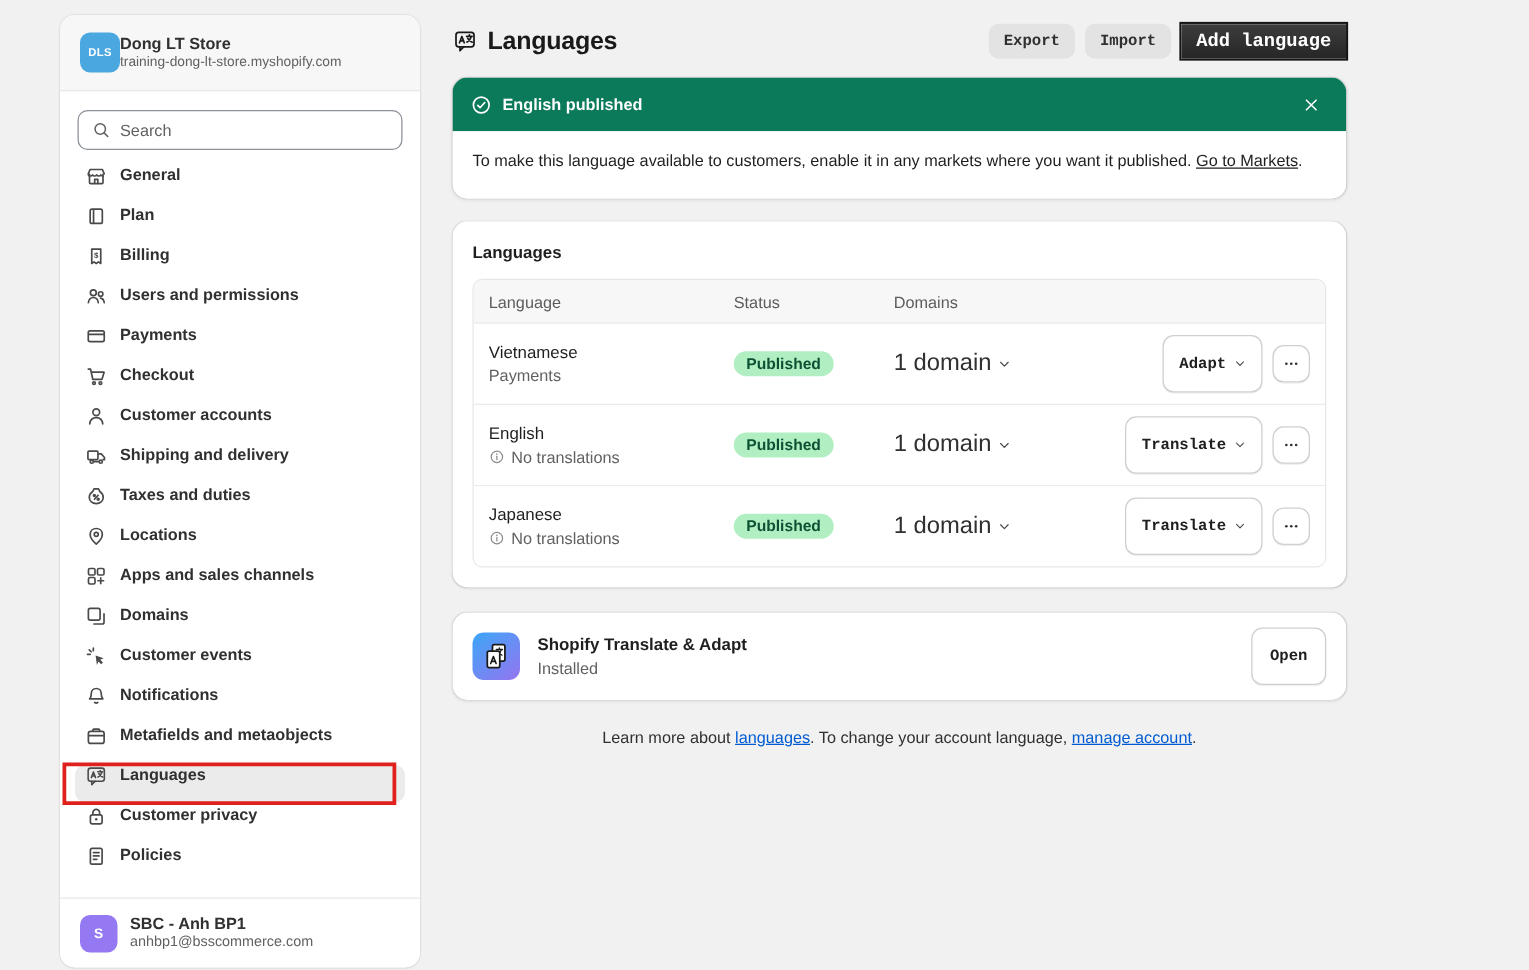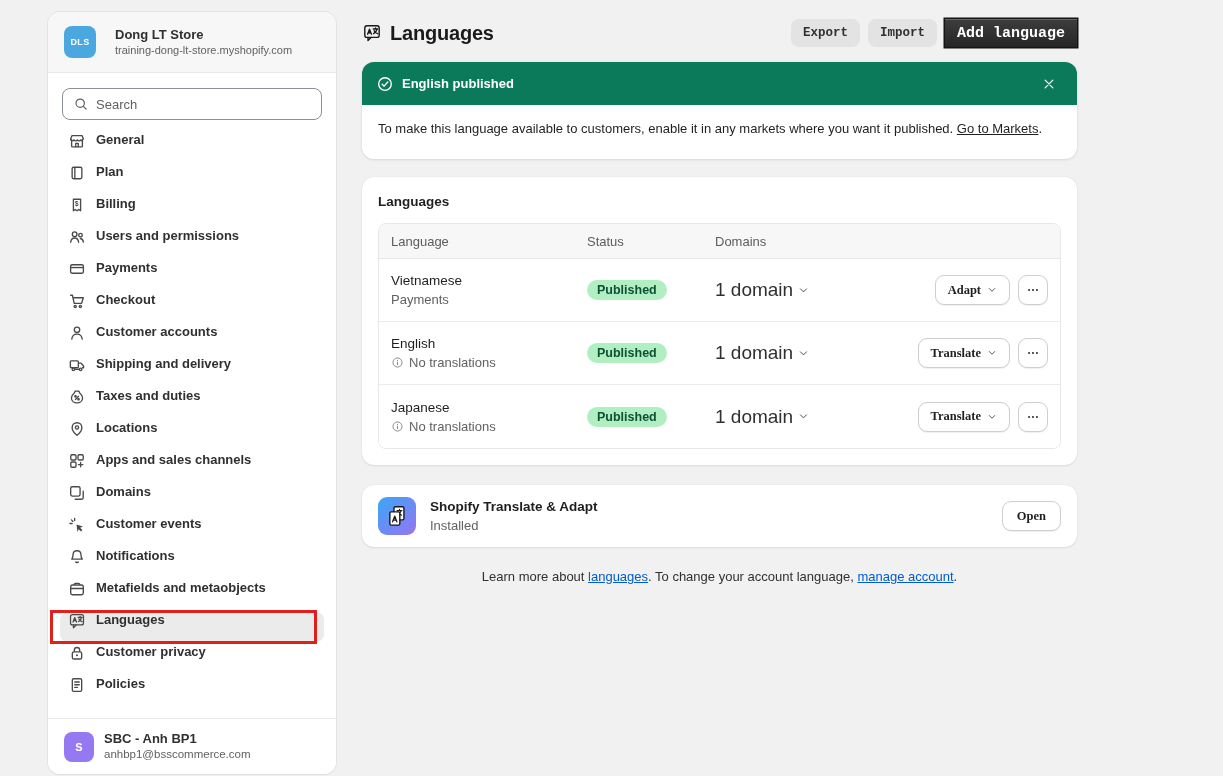--- a/index.html
+++ b/index.html
@@ -15,21 +15,21 @@
   svg { display:block; }
 
   
   .sidebar {
     position:absolute; left:48px; top:12px; width:288px; height:762px;
     background:#fff; border-radius:12px;
     box-shadow:0 0 0 1px rgba(0,0,0,.05), 0 1px 2px rgba(0,0,0,.04);
     display:flex; flex-direction:column; overflow:hidden;
   }
   .store-header {
-    display:flex; align-items:center; gap:19px;
+    display:flex; align-items:center; gap:0;
     padding:14px 16px; background:#f7f7f7; border-bottom:1px solid #e8e8e8;
   }
   .avatar {
     width:32px; height:32px; border-radius:8px; flex:0 0 auto;
     display:flex; align-items:center; justify-content:center;
     color:#fff; font-weight:700; font-size:9px; letter-spacing:.3px;
   }
   .avatar.store { background:#4ba7e0; }
   .avatar.user  { background:#9579f2; width:30px; height:30px; font-size:11px; }
   .store-name { font-size:13px; font-weight:700; color:#303030; line-height:16px; }
@@ -136,25 +136,25 @@
     display:inline-block; background:#b1efc3; color:#0c5132;
     border-radius:10px; padding:3px 10px; font-size:12.5px; font-weight:550;
   }
   .domains-cell {
     display:inline-flex; align-items:center; gap:5px; cursor:pointer;
     font-size:19px; color:#303030;
   }
   .domains-cell .ic { width:11px; height:11px; color:#4a4a4a; }
   .actions-cell { display:flex; align-items:center; gap:8px; justify-content:flex-end; }
   .btn-outline {
-    height:30px; padding:0 12px; border-radius:9px; background:#fff;
+    height:46px; padding:0 12px; border-radius:9px; background:#fff;
     border:1px solid #cfcfcf; box-shadow:0 1px 0 rgba(0,0,0,.06);
     font-size:12.5px; font-weight:600; color:#1f1f1f;
     display:inline-flex; align-items:center; gap:6px; cursor:pointer;
-    font-family:Liberation Serif, serif;
+    font-family:Liberation Mono, monospace;
   }
   .btn-outline .ic { width:10px; height:10px; color:#4a4a4a; }
   .btn-more {
     width:30px; height:30px; border-radius:9px; background:#fff;
     border:1px solid #cfcfcf; box-shadow:0 1px 0 rgba(0,0,0,.06);
     display:inline-flex; align-items:center; justify-content:center; cursor:pointer;
   }
   .btn-more .ic { width:14px; height:14px; color:#303030; }
 
   .app-card {

